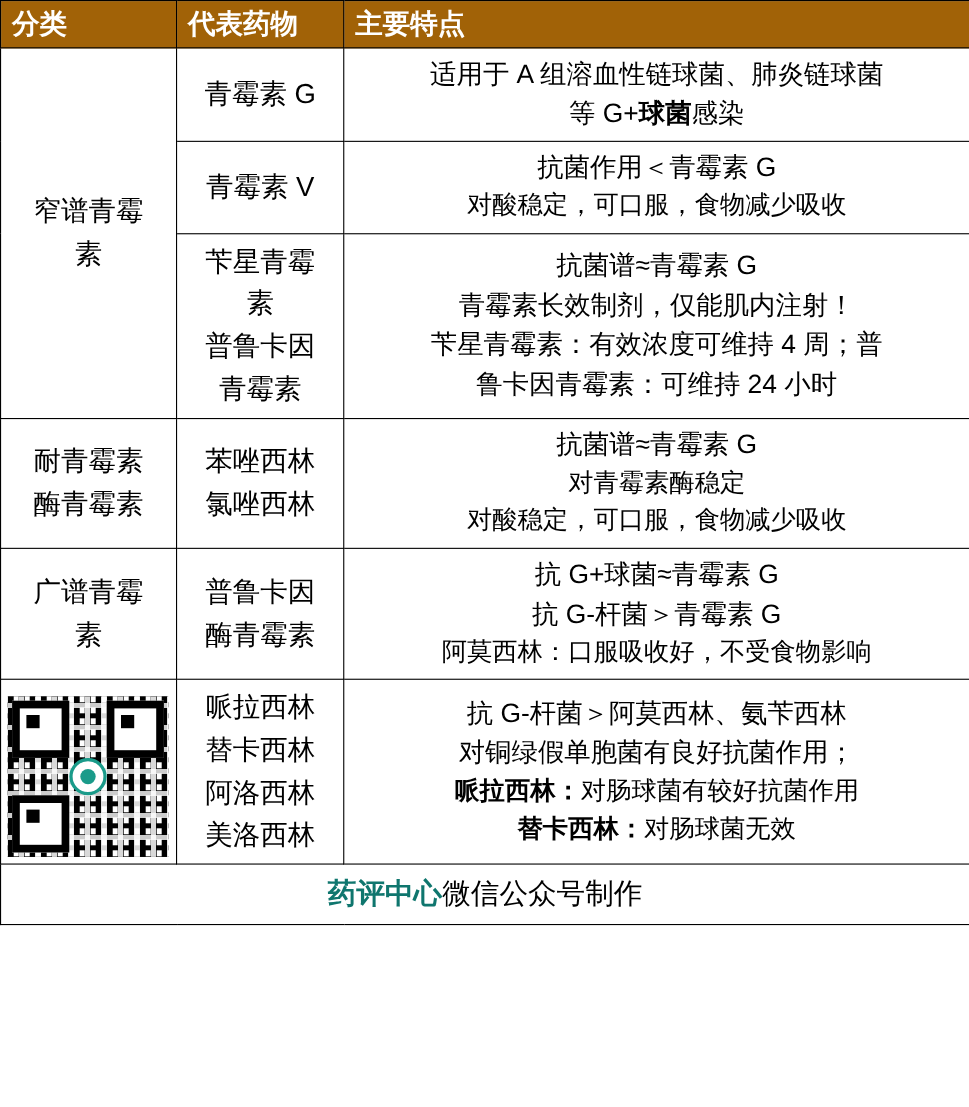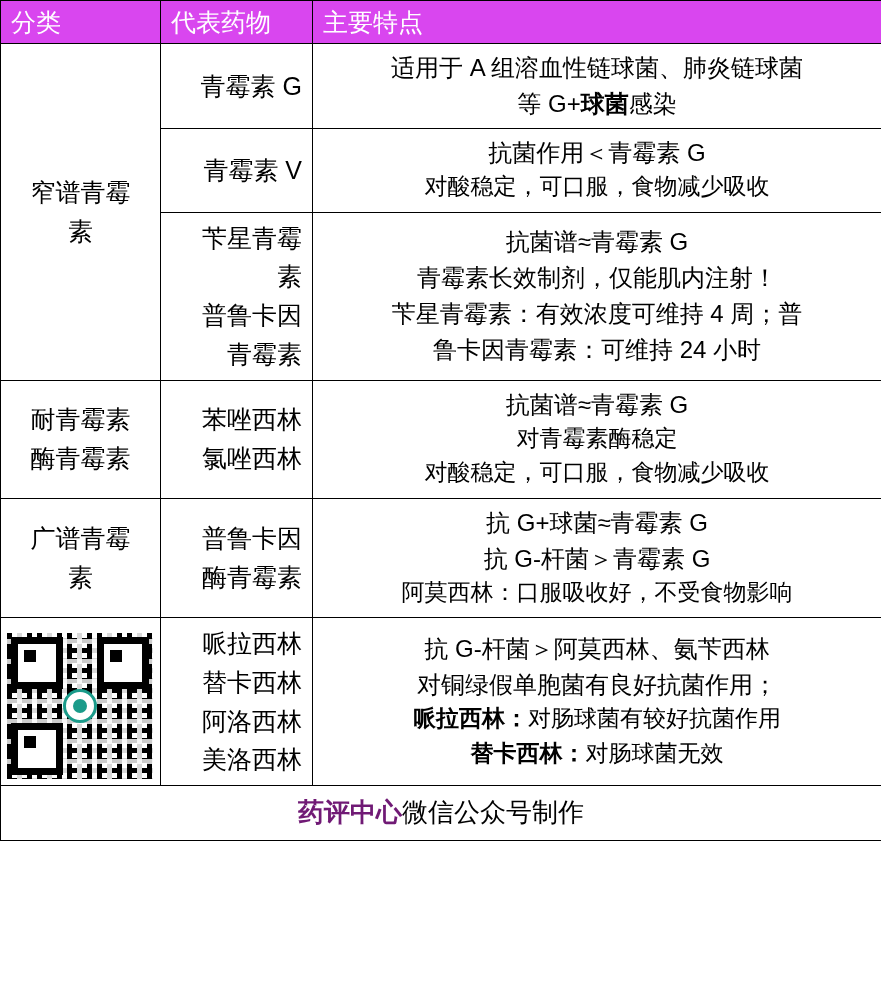--- a/index.html
+++ b/index.html
@@ -30,39 +30,39 @@
   table.drug-table col.c3 { width: 569px; }
 
   table.drug-table th,
   table.drug-table td {
     border: 1px solid #000;
     vertical-align: middle;
     padding: 6px 10px;
     box-sizing: border-box;
   }
   thead th {
-    background: #d946ef;
+    background: #a16207;
     color: #ffffff;
     font-size: 25px;
-    font-weight: normal;
+    font-weight: bold;
     text-align: left;
     padding: 8px 10px;
     border-color: #c00000;
     line-height: 1.2;
   }
   td.cat {
     font-size: 25px;
     line-height: 1.55;
     text-align: center;
     vertical-align: middle;
   }
   td.drug {
     font-size: 25px;
     line-height: 1.55;
-    text-align: right;
+    text-align: center;
     vertical-align: middle;
   }
   td.feat {
     font-size: 24px;
     line-height: 1.5;
     text-align: center;
     vertical-align: middle;
   }
   td.feat .line {
     display: block;
@@ -150,21 +150,21 @@
     background: #1a9b8a;
   }
 
   tr.footer-row td {
     text-align: center;
     font-size: 26px;
     padding: 10px 8px;
     line-height: 1.3;
   }
   .brand {
-    color: #701a75;
+    color: #0f766e;
     font-weight: bold;
   }
 </style>
 </head>
 <body>
 
 <div class="page">
 <table class="drug-table">
   <colgroup>
     <col class="c1">

